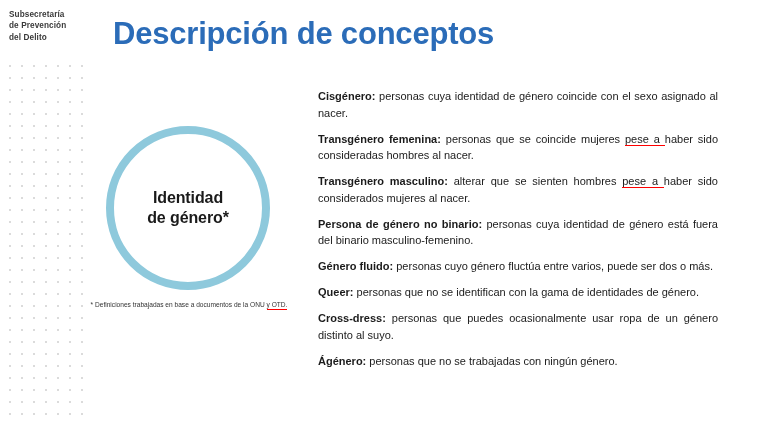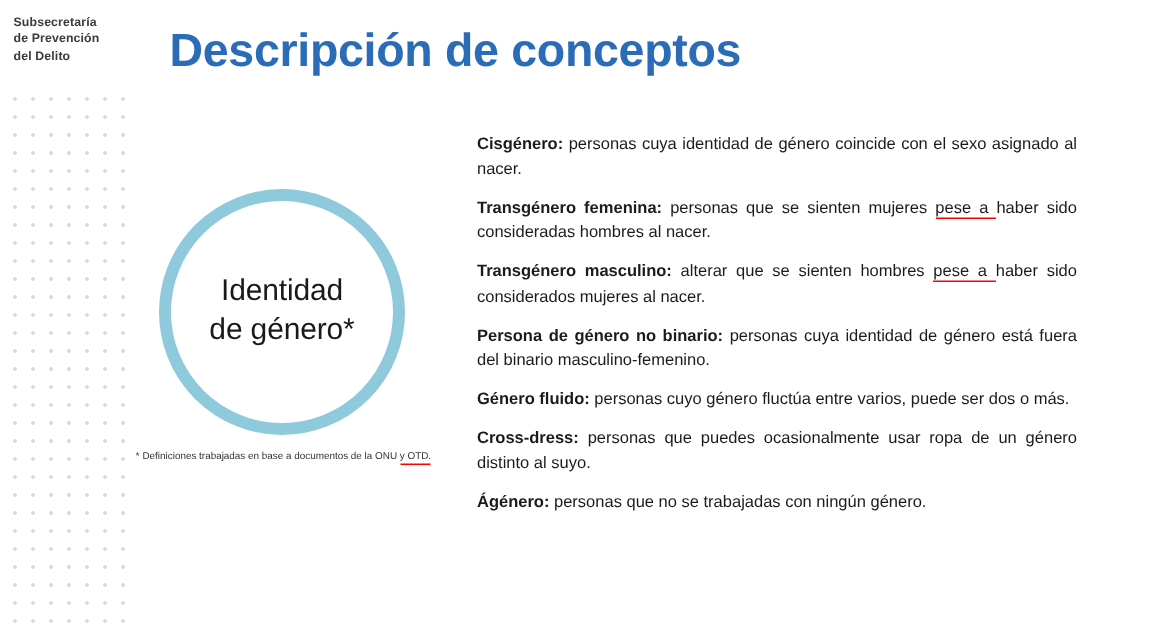--- a/index.html
+++ b/index.html
@@ -60,22 +60,22 @@
     height: 164px;
     border-radius: 50%;
     border: 8px solid #8ec9dc;
     box-sizing: border-box;
     display: flex;
     align-items: center;
     justify-content: center;
   }
   .circle-label {
     text-align: center;
-    font-size: 20px;
-    font-weight: normal;
+    font-size: 16px;
+    font-weight: bold;
     color: #1a1a1a;
     line-height: 1.28;
     letter-spacing: -.1px;
   }
   .footnote {
     position: absolute;
     left: 86px;
     top: 300px;
     width: 206px;
     text-align: center;
@@ -130,19 +130,20 @@
 <div class="circle">
   <div class="circle-label">Identidad<br>de género*</div>
 </div>
 
 <div class="footnote">
   <span>* Definiciones trabajadas en base a documentos de la ONU </span><span class="ul-red">y OTD.</span>
 </div>
 
 <div class="definitions">
     <div class="def"><span class="term">Cisgénero:</span><span> personas cuya identidad de género coincide con el sexo asignado al nacer.</span></div>
-    <div class="def"><span class="term">Transgénero femenina:</span><span> personas que se sienten mujeres </span><span class="ul-red">pese a </span><span>haber sido consideradas hombres al nacer.</span></div>
+    <div class="def"><span class="term">Transgénero femenina:</span><span> personas que se coincide mujeres </span><span class="ul-red">pese a </span><span>haber sido consideradas hombres al nacer.</span></div>
     <div class="def"><span class="term">Transgénero masculino:</span><span> alterar que se sienten hombres </span><span class="ul-red">pese a </span><span>haber sido considerados mujeres al nacer.</span></div>
     <div class="def"><span class="term">Persona de género no binario:</span><span> personas cuya identidad de género está fuera del binario masculino-femenino.</span></div>
     <div class="def"><span class="term">Género fluido:</span><span> personas cuyo género fluctúa entre varios, puede ser dos o más.</span></div>
+    <div class="def"><span class="term">Queer:</span><span> personas que no se identifican con la gama de identidades de género.</span></div>
     <div class="def"><span class="term">Cross-dress:</span><span> personas que puedes ocasionalmente usar ropa de un género distinto al suyo.</span></div>
     <div class="def"><span class="term">Ágénero:</span><span> personas que no se trabajadas con ningún género.</span></div>
   </div>
 
 </body></html>

